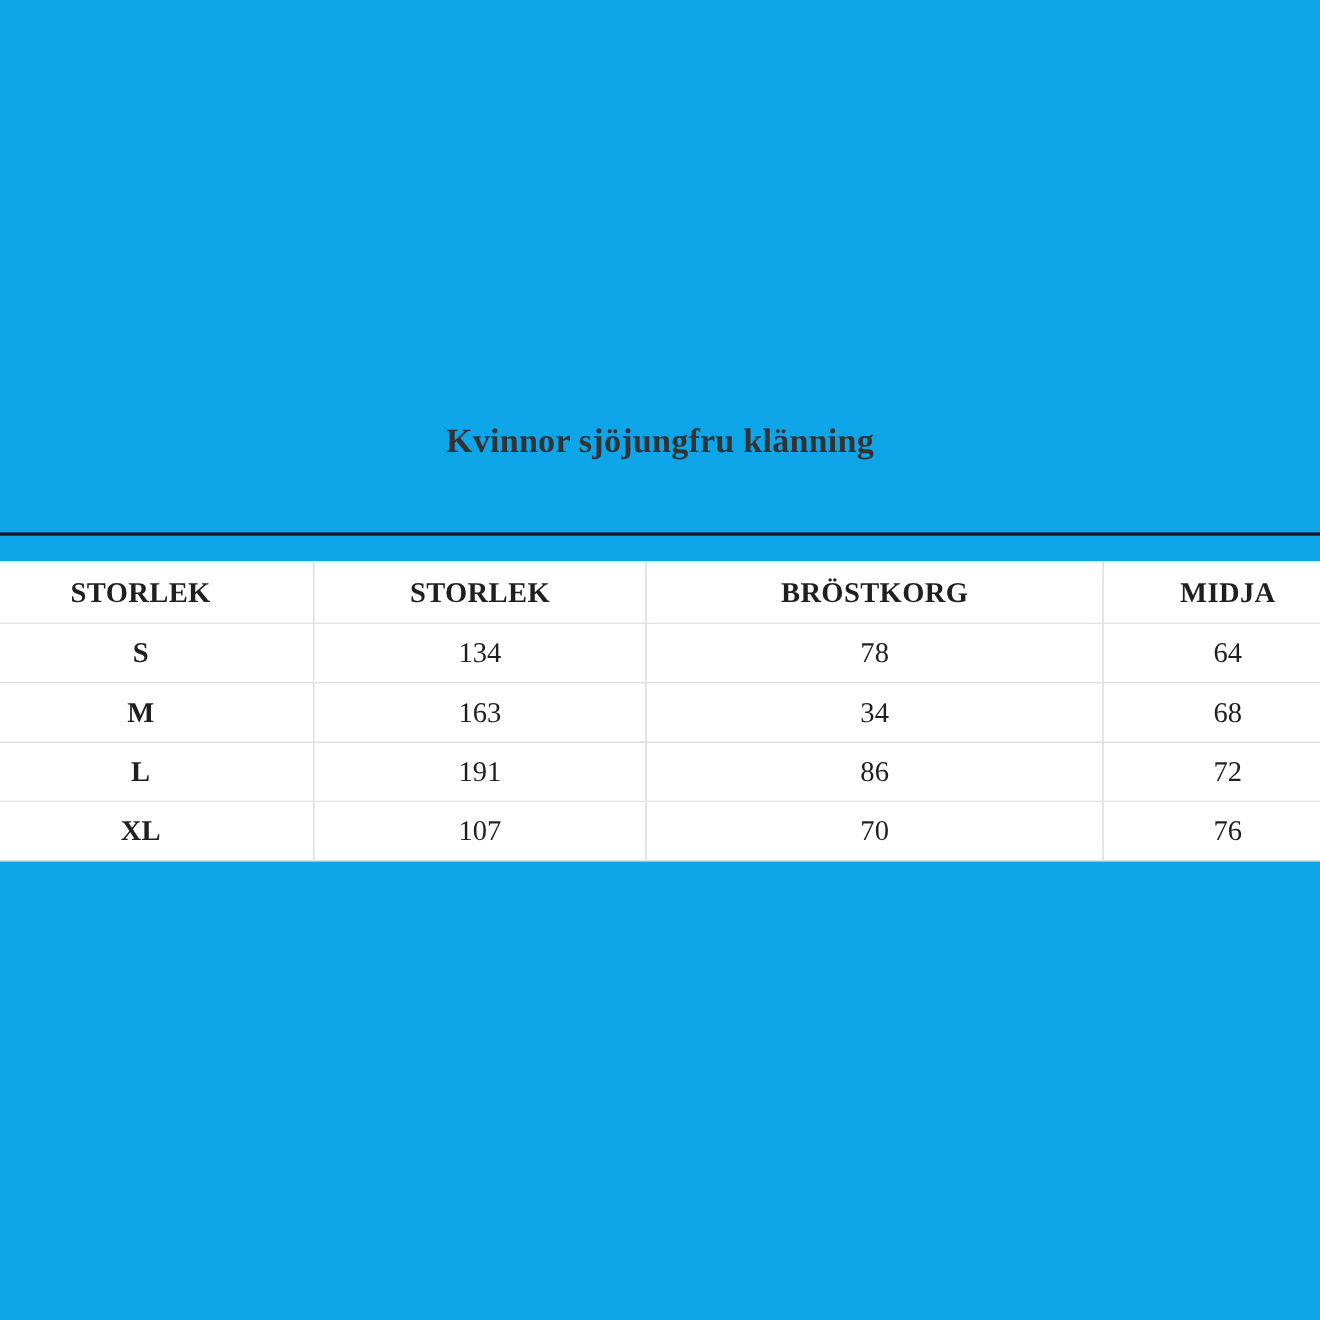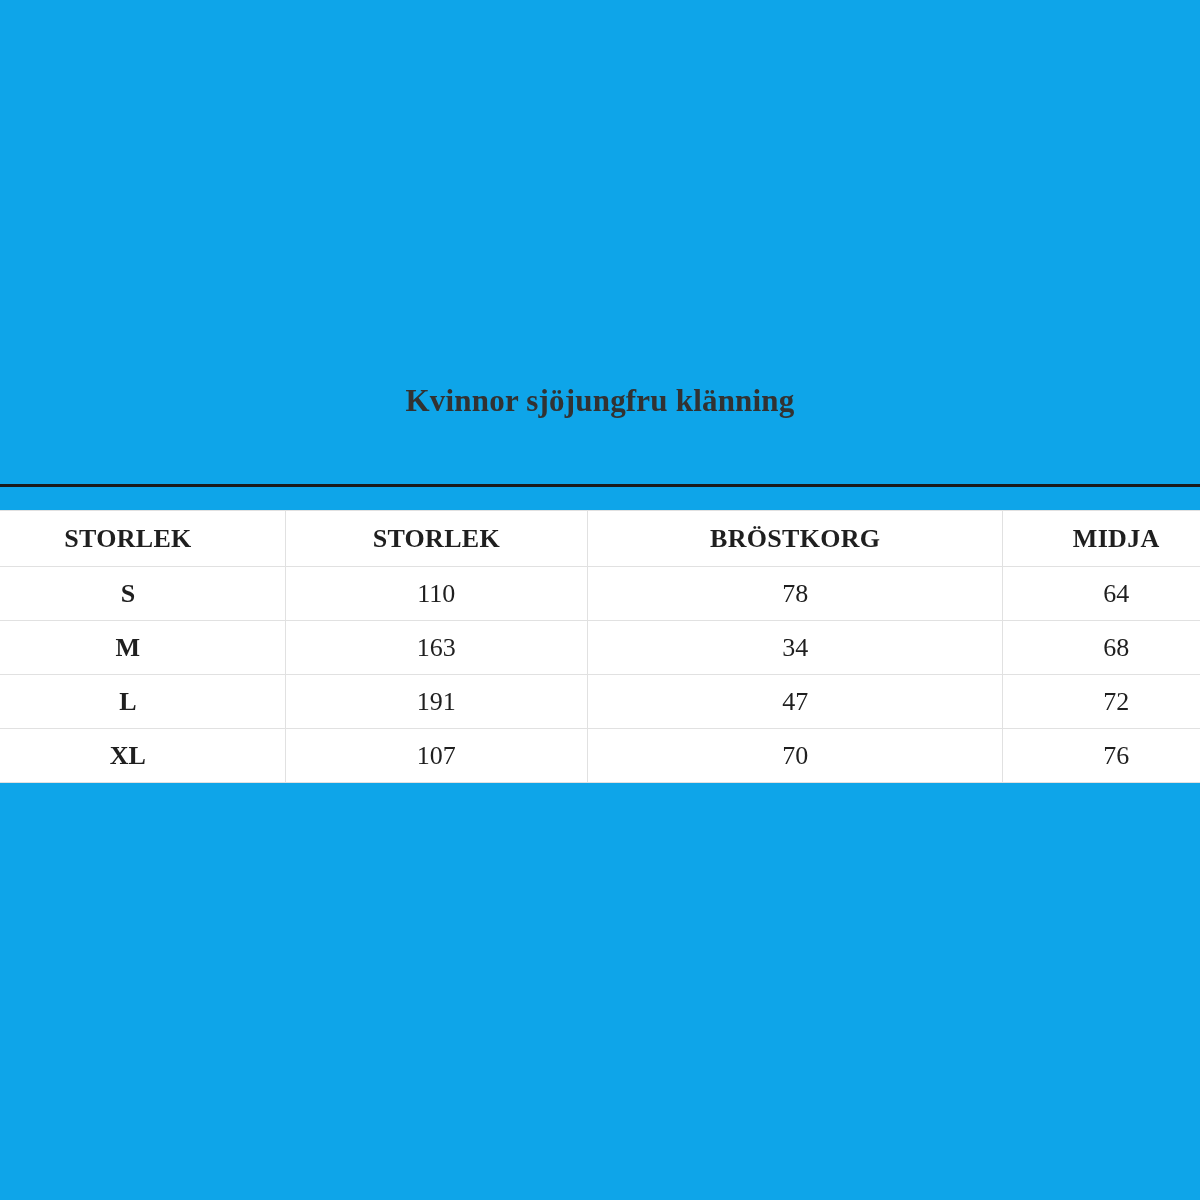--- a/index.html
+++ b/index.html
@@ -110,34 +110,34 @@
         <tr>
           <th>STORLEK</th>
           <th>STORLEK</th>
           <th>BRÖSTKORG</th>
           <th>MIDJA</th>
         </tr>
       </thead>
       <tbody>
         <tr>
           <td class="size-cell">S</td>
-          <td>110</td>
+          <td>134</td>
           <td>78</td>
           <td>64</td>
         </tr>
         <tr>
           <td class="size-cell">M</td>
           <td>163</td>
           <td>34</td>
           <td>68</td>
         </tr>
         <tr>
           <td class="size-cell">L</td>
           <td>191</td>
-          <td>47</td>
+          <td>86</td>
           <td>72</td>
         </tr>
         <tr>
           <td class="size-cell">XL</td>
           <td>107</td>
           <td>70</td>
           <td>76</td>
         </tr>
       </tbody>
     </table>

